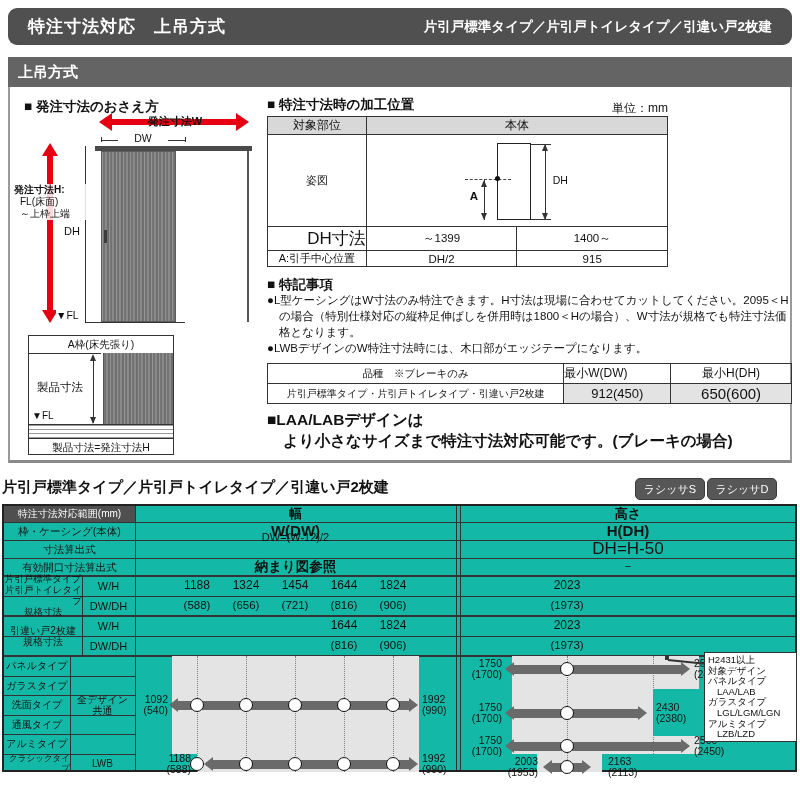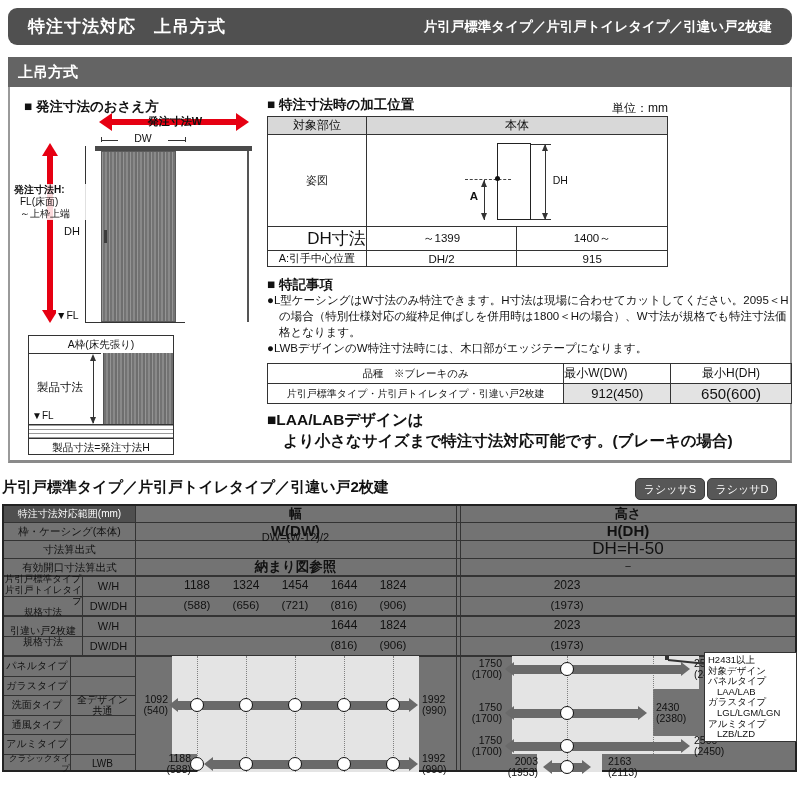--- a/index.html
+++ b/index.html
@@ -33,21 +33,21 @@
   .dl-h{position:absolute;height:1px;background:#333;}
   .dl-v{position:absolute;width:1px;background:#333;}
   .tick-v{position:absolute;width:1px;height:5px;background:#333;}
   .du{position:absolute;width:0;height:0;border-left:3px solid transparent;border-right:3px solid transparent;border-bottom:7px solid #333;}
   .dd{position:absolute;width:0;height:0;border-left:3px solid transparent;border-right:3px solid transparent;border-top:7px solid #333;}
   
   table.t{border-collapse:collapse;}
   table.t td,table.t th{border:1px solid #333;padding:0;font-weight:normal;}
   .hdr{background:#d8d8d8;font-weight:bold;}
   
-  .bigtable{position:absolute;left:2px;top:504px;width:795px;height:268px;border:2px solid #222;box-sizing:border-box;background:#737373;}
+  .bigtable{position:absolute;left:2px;top:504px;width:795px;height:268px;border:2px solid #222;box-sizing:border-box;background:#14b8a6;}
   .vl{position:absolute;width:1px;background:#333;}
   .hl{position:absolute;height:1px;background:#333;}
   .hl2{position:absolute;height:2px;background:#333;}
   .shade{position:absolute;background:#e4e4e4;z-index:0;}
   .dotl{position:absolute;width:0;border-left:1px dotted #808080;z-index:1;}
   .shaft{position:absolute;background:#6a6a6a;z-index:3;}
   .tl3{position:absolute;width:0;height:0;border:7px solid transparent;border-right:9px solid #6a6a6a;border-left:0;z-index:3;}
   .tr3{position:absolute;width:0;height:0;border:7px solid transparent;border-left:9px solid #6a6a6a;border-right:0;z-index:3;}
   .dot{position:absolute;width:12px;height:12px;border:1.5px solid #111;background:#fff;border-radius:50%;transform:translate(-50%,-50%);z-index:5;}
   .mm{position:absolute;font-size:10.5px;line-height:11px;z-index:4;}

